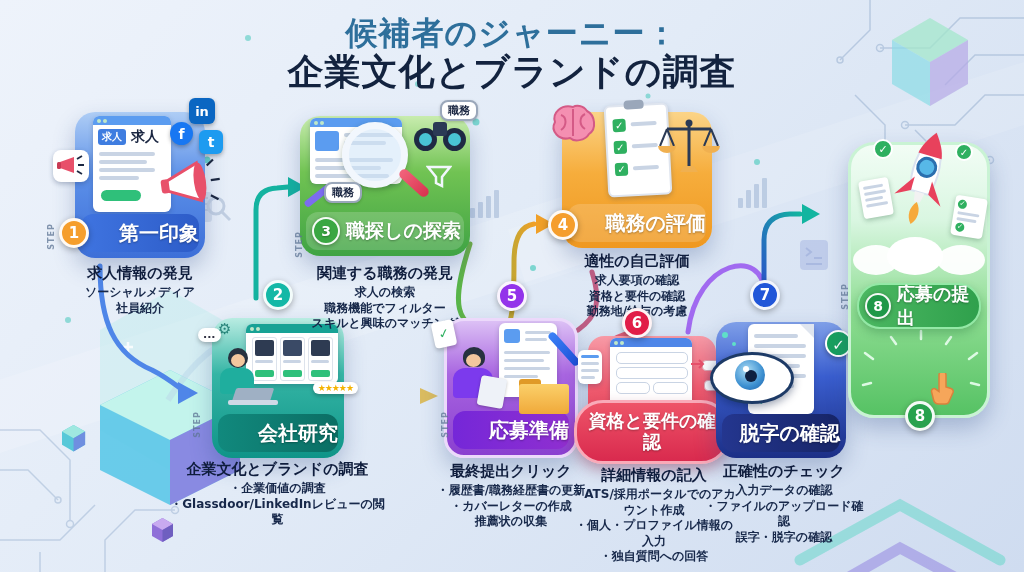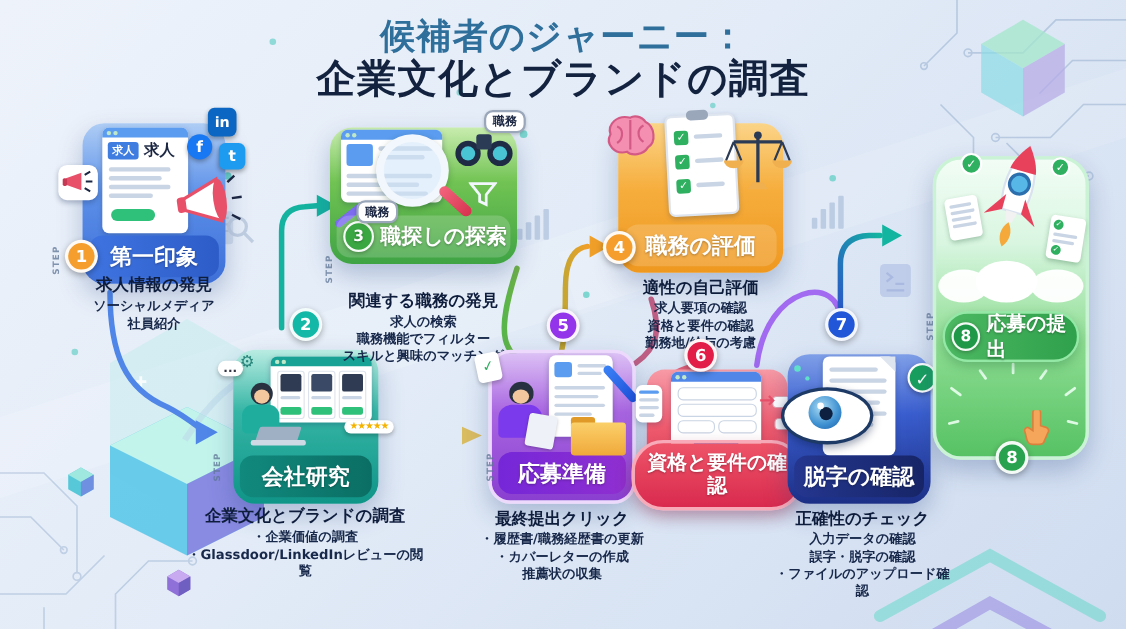--- a/index.html
+++ b/index.html
@@ -7,21 +7,21 @@
     font-family:"DejaVu Sans","Liberation Sans",sans-serif;
     background:linear-gradient(135deg,#eef3fb 0%,#e2ebf7 45%,#cfdcf0 100%)}
   .abs{position:absolute}
   svg.layer{position:absolute;left:0;top:0;width:1024px;height:572px}
   
   .t1{left:0;right:0;top:12px;text-align:center;font-size:32px;font-weight:800;color:#2e6f9b;z-index:4;letter-spacing:1px}
   .t2{left:0;right:0;top:48px;text-align:center;font-size:36px;font-weight:800;color:#13233f;z-index:4;letter-spacing:1px}
   
   .card{position:absolute;border-radius:20px;box-shadow:0 10px 22px rgba(40,70,130,.28);z-index:2}
   .labelbar{position:absolute;left:6px;right:6px;bottom:6px;height:38px;border-radius:12px;
-    display:flex;align-items:center;justify-content:center;gap:6px;
+    display:flex;align-items:center;justify-content:flex-end;gap:6px;
     color:#fff;font-weight:800;font-size:20px;text-shadow:0 1px 2px rgba(0,0,0,.3)}
   .badge{position:absolute;width:30px;height:30px;border-radius:50%;display:flex;align-items:center;justify-content:center;
     color:#fff;font-weight:800;font-size:15px;border:3px solid rgba(255,255,255,.95);box-shadow:0 2px 6px rgba(0,0,0,.3);z-index:3;box-sizing:border-box}
   .rowbadge{width:28px;height:28px;border-radius:50%;display:flex;align-items:center;justify-content:center;flex:0 0 28px;
     color:#fff;font-weight:800;font-size:14px;border:2px solid rgba(255,255,255,.95);box-shadow:0 1px 4px rgba(0,0,0,.3);box-sizing:border-box}
   .stepv{position:absolute;font-size:8px;font-weight:700;color:#5d7494;letter-spacing:1px;transform:rotate(-90deg);opacity:.75;z-index:3}
   
   .sub{position:absolute;text-align:center;z-index:2}
   .sub .h{font-size:15px;font-weight:800;color:#0f1d3d;margin-bottom:2px}
   .sub .b{font-size:12px;font-weight:700;color:#17284a;line-height:1.3}
@@ -217,21 +217,21 @@
         <rect x="2" y="18" width="8" height="14" rx="3" fill="#e8506a"></rect>
         <path d="M50 10 L57 5 M52 25 H61 M50 40 L57 45" stroke="#1b2742" stroke-width="2.2"></path>
       </svg>
     </div>
     <div class="labelbar" style="background:linear-gradient(90deg,#3f74e0,#2d5cc8)">
       <span>第一印象</span>
     </div>
     <div class="badge" style="left:-16px;bottom:10px;background:#f59e2d">1</div>
   </div>
   <div class="stepv" style="left:38px;top:232px">STEP</div>
-  <div class="sub" style="left:45px;top:250px;width:190px">
+  <div class="sub" style="left:45px;top:264px;width:190px">
     <div class="h">求人情報の発見</div>
     <div class="b">ソーシャルメディア</div>
     <div class="b">社員紹介</div>
   </div>
 
   <div class="card" style="left:212px;top:318px;width:132px;height:140px;background:linear-gradient(180deg,#b9ece2,#35b5a5 40%,#0f9488)">
     <div>
       <div class="abs" style="left:6px;top:2px;font-size:15px;color:#0b6e64;opacity:.8">⚙</div>
       <div class="abs" style="left:-14px;top:10px;background:#fff;border-radius:8px;padding:0 5px;font-weight:800;color:#334;font-size:11px;box-shadow:0 2px 4px rgba(0,0,0,.25);line-height:14px">...</div>
       <div class="panel" style="left:34px;top:6px;width:92px;height:60px">
@@ -269,21 +269,21 @@
     </div>
     <div class="badge" style="left:51px;top:-38px;background:#14b8a6">2</div>
   </div>
   <div class="stepv" style="left:184px;top:420px">STEP</div>
   <div class="sub" style="left:165px;top:460px;width:225px">
     <div class="h">企業文化とブランドの調査</div>
     <div class="b">・企業価値の調査</div>
     <div class="b">・Glassdoor/LinkedInレビューの閲覧</div>
   </div>
 
-  <div class="card" style="left:300px;top:116px;width:170px;height:124px;background:linear-gradient(180deg,#c8ecae,#71c353 40%,#3fa344)">
+  <div class="card" style="left:300px;top:116px;width:170px;height:140px;background:linear-gradient(180deg,#c8ecae,#71c353 40%,#3fa344)">
     <div>
       <div class="panel" style="left:10px;top:2px;width:92px;height:66px">
         <div class="phead">
             <span class="pdot" style="left:4px"></span>
             <span class="pdot" style="left:10px"></span>
           </div>
         <div class="abs" style="left:5px;top:13px;width:24px;height:20px;background:#5b9cf0;border-radius:3px"></div>
         <div class="gline" style="left:34px;top:15px;width:50px"></div>
         <div class="gline" style="left:34px;top:23px;width:42px"></div>
         <div class="gline" style="left:5px;top:40px;width:78px"></div>
@@ -417,20 +417,26 @@
       <div class="abs" style="right:-16px;top:44px;width:26px;height:9px;background:#fff;border:1.5px solid #e0a5b0;border-radius:4px"></div>
       <svg width="18" height="12" style="position:absolute;right:8px;top:22px">
           <path d="M1 6 H12 M9 2 L13 6 L9 10" stroke="#e8506a" stroke-width="2" fill="none"></path>
         </svg>
     </div>
     <div class="abs" style="left:-14px;right:-14px;bottom:-12px;height:58px;border-radius:29px;background:linear-gradient(180deg,#ee5468,#d92a4e);border:3px solid #f9aab8;box-shadow:0 6px 14px rgba(150,30,60,.35);display:flex;align-items:center;justify-content:center;z-index:3">
       <span style="color:#fff;font-weight:800;font-size:18px;line-height:1.15;text-align:center;text-shadow:0 1px 2px rgba(0,0,0,.3);padding:0 10px">資格と要件の確認</span>
     </div>
     <div class="badge" style="left:34px;top:-28px;background:#e11d48">6</div>
   </div>
+  <div class="sub" style="left:570px;top:466px;width:168px">
+    <div class="h">詳細情報の記入</div>
+    <div class="b">・ATS/採用ポータルでのアカウント作成</div>
+    <div class="b">・個人・プロファイル情報の入力</div>
+    <div class="b">・独自質問への回答</div>
+  </div>
 
   <div class="card" style="left:716px;top:322px;width:130px;height:136px;background:linear-gradient(180deg,#7f9fe8,#3a5ecf 40%,#1c2f86)">
     <div>
       <div class="panel" style="left:32px;top:2px;width:66px;height:90px">
         <div class="abs" style="right:0;top:0;width:0;height:0;border-left:14px solid #dfe5ef;border-top:14px solid transparent;transform:rotate(180deg)"></div>
         <div class="gline" style="left:6px;top:10px;width:44px"></div>
         <div class="gline" style="left:6px;top:20px;width:52px"></div>
         <div class="gline" style="left:6px;top:30px;width:52px"></div>
         <div class="gline" style="left:6px;top:40px;width:46px"></div>
         <div class="gline" style="left:6px;top:50px;width:52px"></div>
@@ -447,22 +453,22 @@
       <div class="abs" style="left:16px;top:20px;width:4px;height:4px;border-radius:50%;background:#5fe0c8"></div>
     </div>
     <div class="labelbar" style="background:linear-gradient(90deg,#24368f,#172567)">
       <span>脱字の確認</span>
     </div>
     <div class="badge" style="left:34px;top:-42px;background:#2156d8">7</div>
   </div>
   <div class="sub" style="left:700px;top:462px;width:168px">
     <div class="h">正確性のチェック</div>
     <div class="b">入力データの確認</div>
+    <div class="b">・ファイルのアップロード確認</div>
     <div class="b">誤字・脱字の確認</div>
-    <div class="b">・ファイルのアップロード確認</div>
   </div>
 
   <div class="card" style="left:848px;top:142px;width:142px;height:276px;border-radius:26px;background:linear-gradient(180deg,#f2fdf5 0%,#d9f6e1 28%,#8edd92 62%,#56c264 100%);border:3px solid #c9f3d4;box-sizing:border-box">
     <div>
       <div class="abs" style="left:10px;top:34px;width:30px;height:38px;background:#fff;border-radius:4px;transform:rotate(-10deg);box-shadow:0 2px 5px rgba(20,80,40,.3)">
         <div class="gline" style="left:4px;top:6px;width:20px;height:3px"></div>
         <div class="gline" style="left:4px;top:12px;width:22px;height:3px"></div>
         <div class="gline" style="left:4px;top:18px;width:18px;height:3px"></div>
         <div class="gline" style="left:4px;top:24px;width:22px;height:3px"></div>
       </div>

